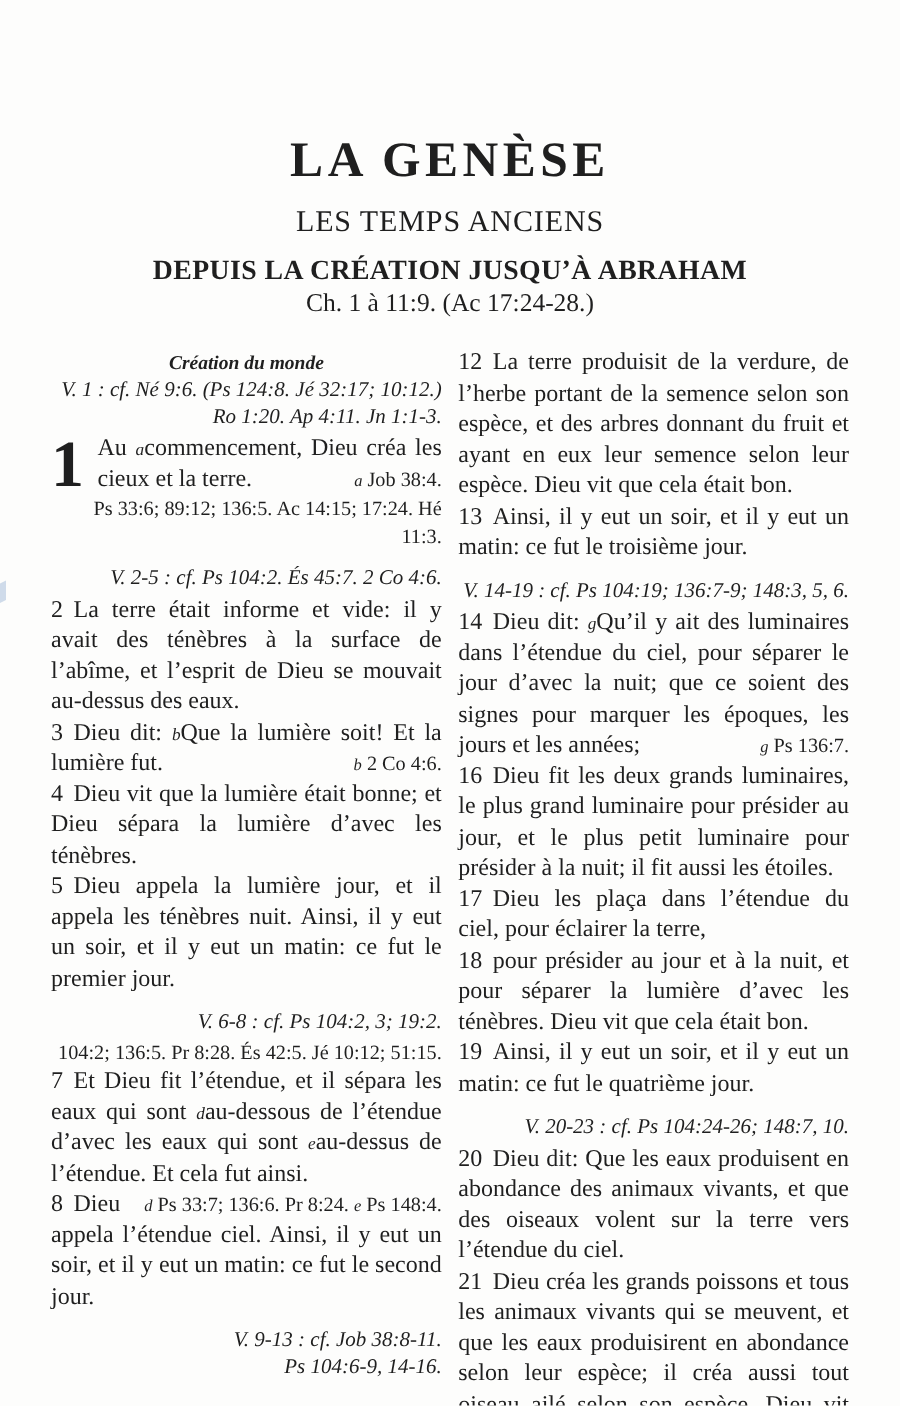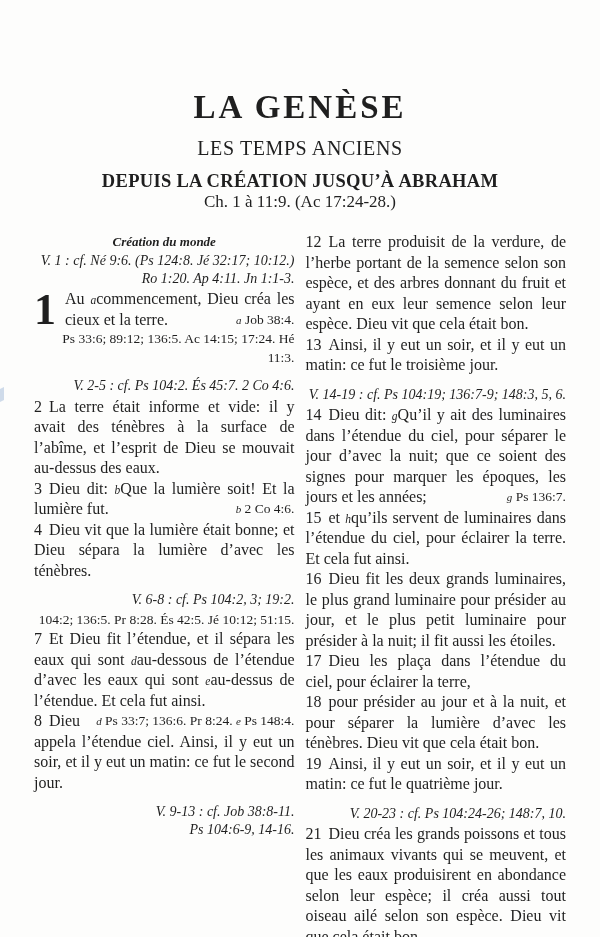--- a/index.html
+++ b/index.html
@@ -54,42 +54,43 @@
           <div class="xref-line">Ro 1:20. Ap 4:11. Jn 1:1-3.</div>
         </div>
         <p class="verse"><span class="dropcap">1</span>Au <span class="note">a</span>commencement, Dieu créa les cieux et la terre.<span class="ref"><span class="note">a</span> Job 38:4.</span></p>
         <div class="refline">Ps 33:6; 89:12; 136:5. Ac 14:15; 17:24. Hé 11:3.</div>
         <div class="xref">
           <div class="xref-line">V. 2-5 : cf. Ps 104:2. És 45:7. 2 Co 4:6.</div>
         </div>
         <p class="verse"><span class="vnum">2</span>La terre était informe et vide: il y avait des ténèbres à la surface de l’abîme, et l’esprit de Dieu se mouvait au-dessus des eaux.</p>
         <p class="verse"><span class="vnum">3</span>Dieu dit: <span class="note">b</span>Que la lumière soit! Et la lumière fut.<span class="ref"><span class="note">b</span> 2 Co 4:6.</span></p>
         <p class="verse"><span class="vnum">4</span>Dieu vit que la lumière était bonne; et Dieu sépara la lumière d’avec les ténèbres.</p>
+        <p class="verse"><span class="vnum">5</span>Dieu appela la lumière jour, et il appela les ténèbres nuit. Ainsi, il y eut un soir, et il y eut un matin: ce fut le premier jour.</p>
         <div class="xref">
           <div class="xref-line">V. 6-8 : cf. Ps 104:2, 3; 19:2.</div>
         </div>
         <div class="refline">104:2; 136:5. Pr 8:28. És 42:5. Jé 10:12; 51:15.</div>
         <p class="verse"><span class="vnum">7</span>Et Dieu fit l’étendue, et il sépara les eaux qui sont <span class="note">d</span>au-dessous de l’étendue d’avec les eaux qui sont <span class="note">e</span>au-dessus de l’étendue. Et cela fut ainsi.<span class="ref"><span class="note">d</span> Ps 33:7; 136:6. Pr 8:24. <span class="note">e</span> Ps 148:4.</span></p>
         <p class="verse"><span class="vnum">8</span>Dieu appela l’étendue ciel. Ainsi, il y eut un soir, et il y eut un matin: ce fut le second jour.</p>
         <div class="xref">
           <div class="xref-line">V. 9-13 : cf. Job 38:8-11.</div>
           <div class="xref-line">Ps 104:6-9, 14-16.</div>
         </div>
       </div>
     <div class="col">
         <p class="verse"><span class="vnum">12</span>La terre produisit de la verdure, de l’herbe portant de la semence selon son espèce, et des arbres donnant du fruit et ayant en eux leur semence selon leur espèce. Dieu vit que cela était bon.</p>
         <p class="verse"><span class="vnum">13</span>Ainsi, il y eut un soir, et il y eut un matin: ce fut le troisième jour.</p>
         <div class="xref">
           <div class="xref-line">V. 14-19 : cf. Ps 104:19; 136:7-9; 148:3, 5, 6.</div>
         </div>
         <p class="verse"><span class="vnum">14</span>Dieu dit: <span class="note">g</span>Qu’il y ait des luminaires dans l’étendue du ciel, pour séparer le jour d’avec la nuit; que ce soient des signes pour marquer les époques, les jours et les années;<span class="ref"><span class="note">g</span> Ps 136:7.</span></p>
-        <p class="verse"><span class="vnum">15</span>et <span class="note">h</span>qu’ils servent de luminaires dans l’étendue du ciel, pour éclairer la terre. Et cela fut ainsi.</p>
         <p class="verse"><span class="vnum">16</span>Dieu fit les deux grands luminaires, le plus grand luminaire pour présider au jour, et le plus petit luminaire pour présider à la nuit; il fit aussi les étoiles.</p>
         <p class="verse"><span class="vnum">17</span>Dieu les plaça dans l’étendue du ciel, pour éclairer la terre,</p>
         <p class="verse"><span class="vnum">18</span>pour présider au jour et à la nuit, et pour séparer la lumière d’avec les ténèbres. Dieu vit que cela était bon.</p>
         <p class="verse"><span class="vnum">19</span>Ainsi, il y eut un soir, et il y eut un matin: ce fut le quatrième jour.</p>
         <div class="xref">
           <div class="xref-line">V. 20-23 : cf. Ps 104:24-26; 148:7, 10.</div>
         </div>
+        <p class="verse"><span class="vnum">20</span>Dieu dit: Que les eaux produisent en abondance des animaux vivants, et que des oiseaux volent sur la terre vers l’étendue du ciel.</p>
         <p class="verse"><span class="vnum">21</span>Dieu créa les grands poissons et tous les animaux vivants qui se meuvent, et que les eaux produisirent en abondance selon leur espèce; il créa aussi tout oiseau ailé selon son espèce. Dieu vit que cela était bon.</p>
       </div>
   </div>
 </div>
 
 </body></html>

